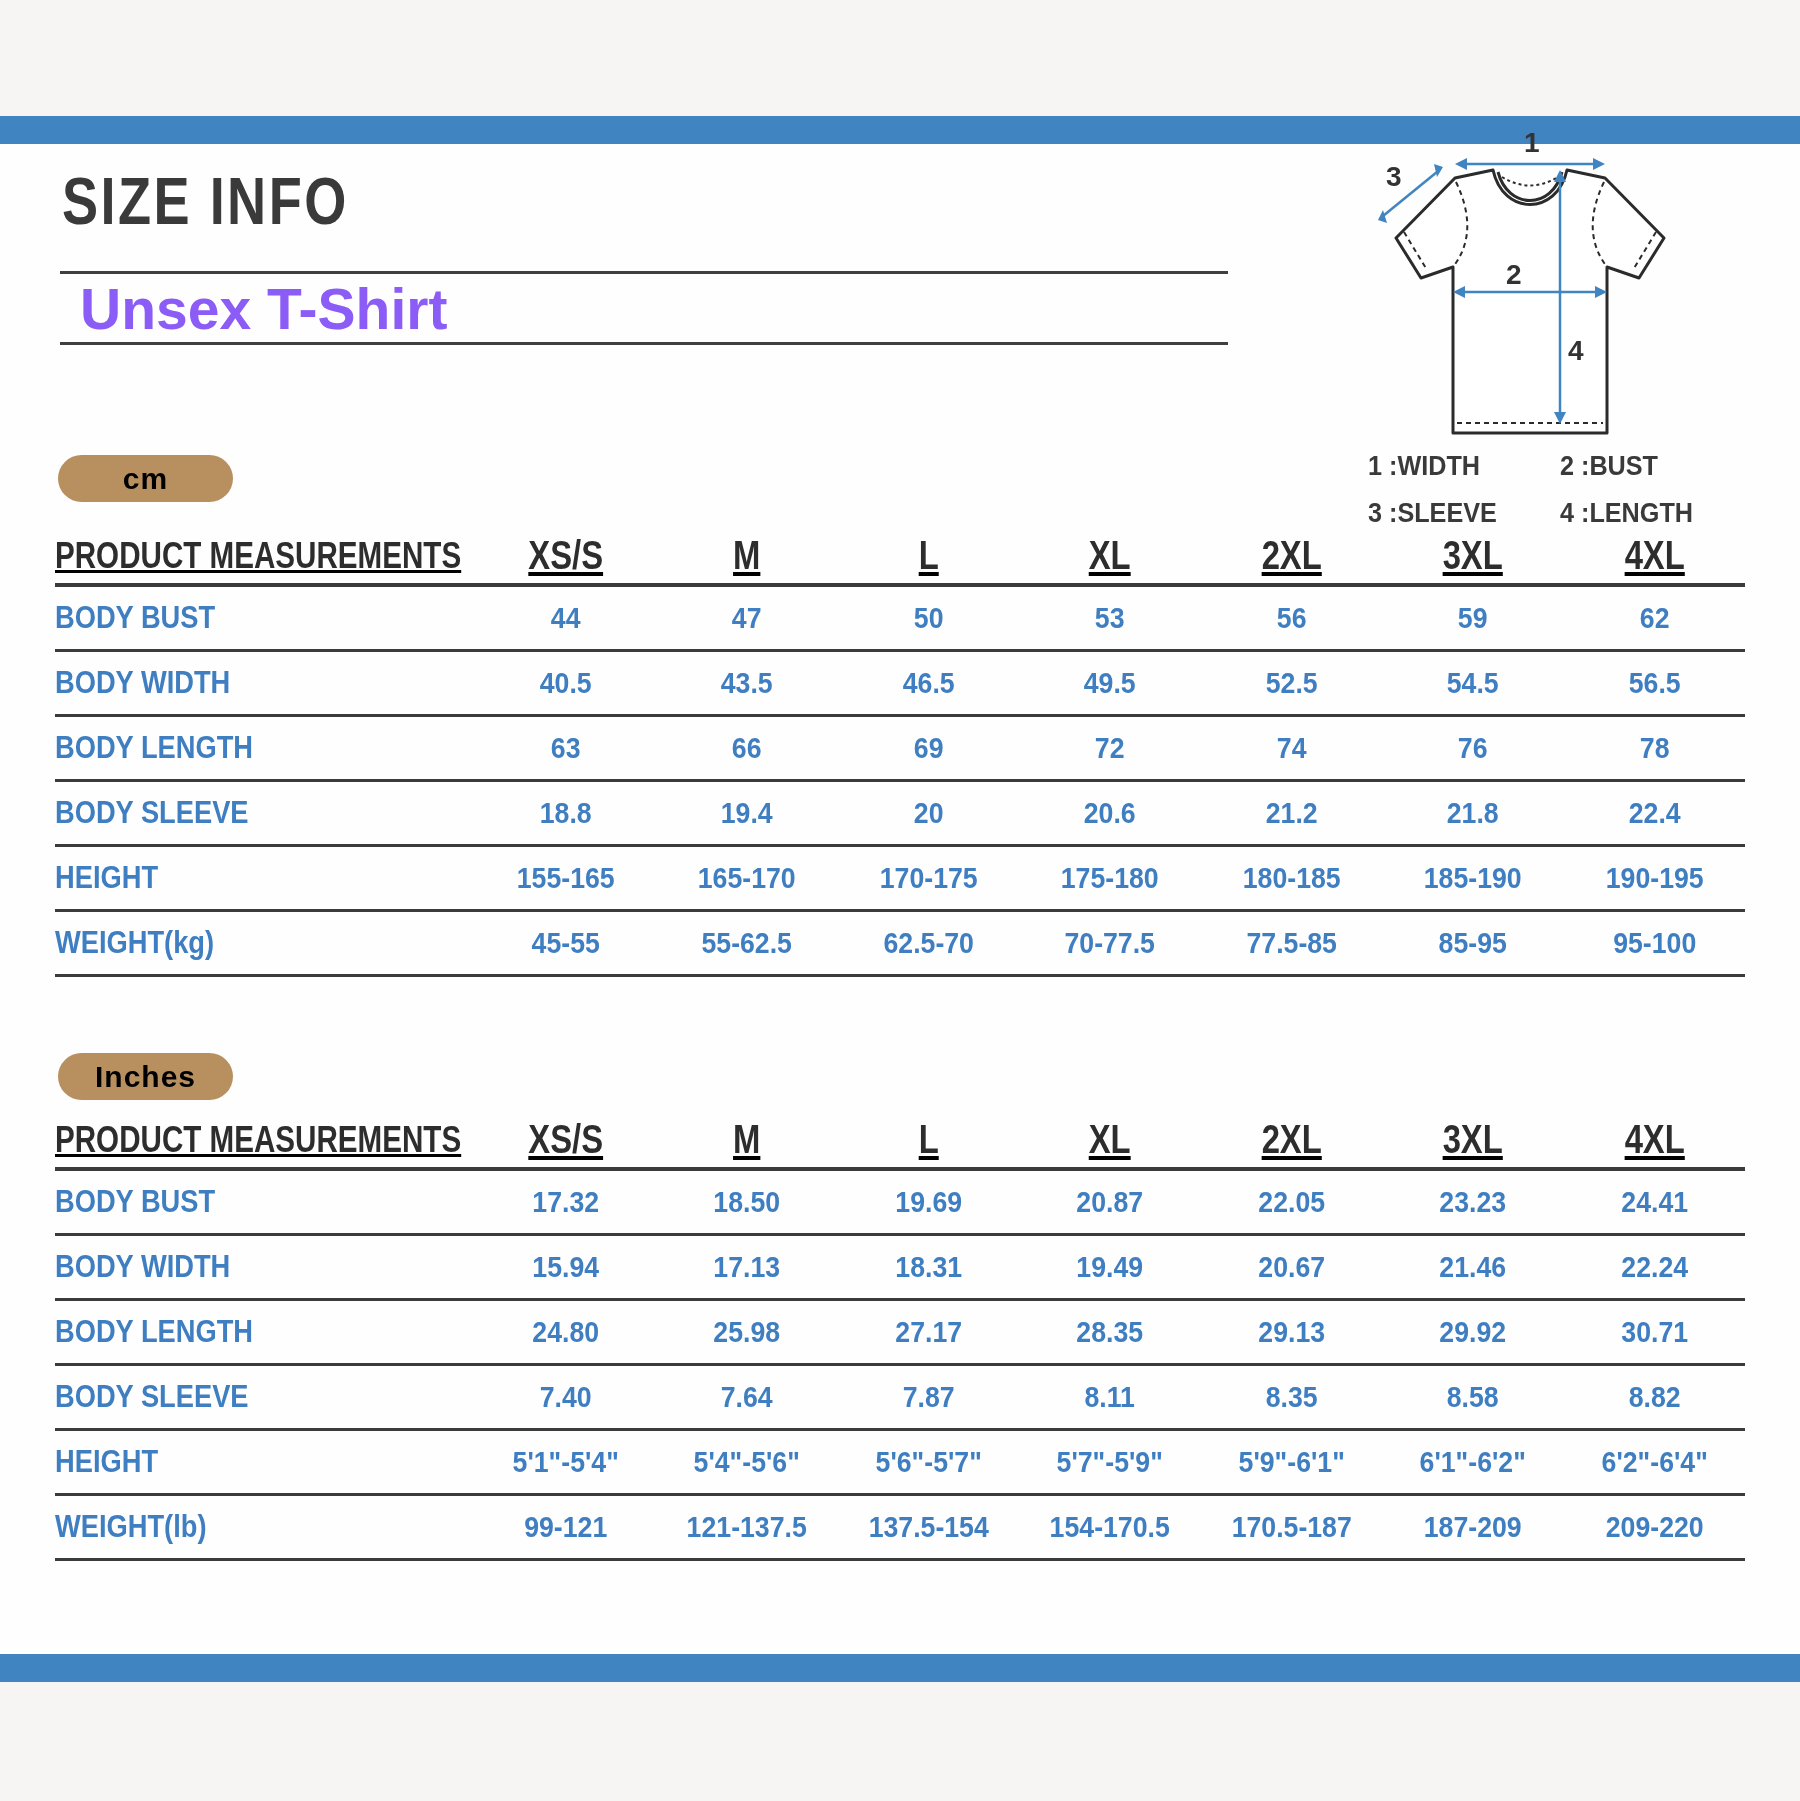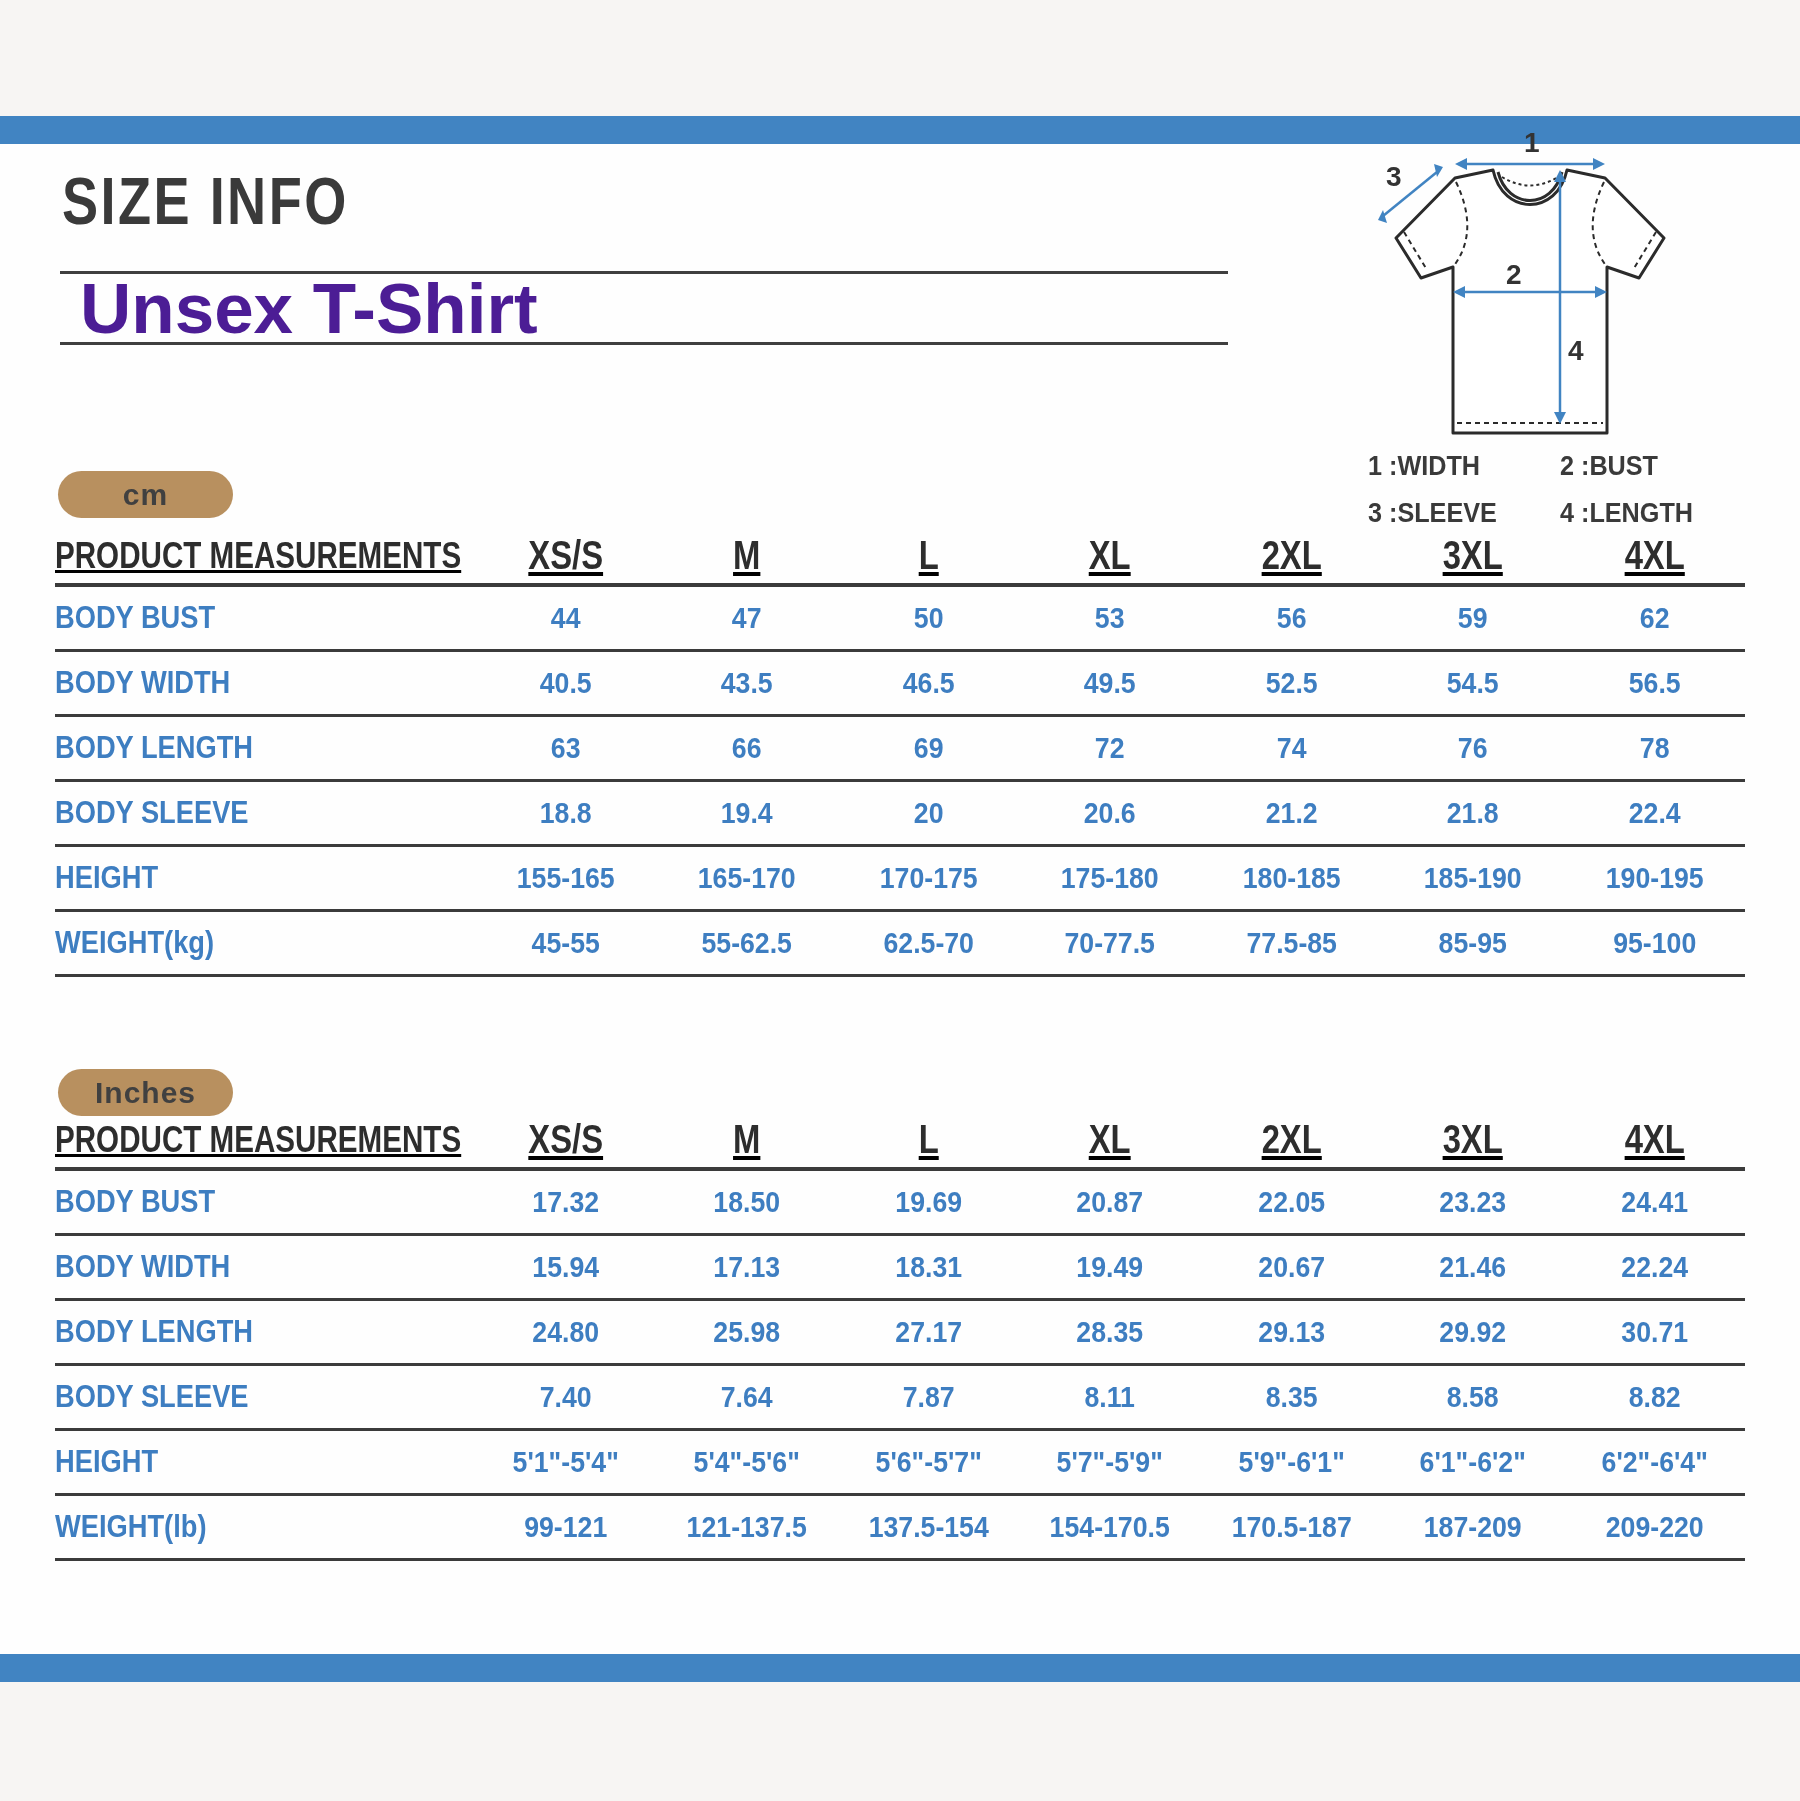--- a/index.html
+++ b/index.html
@@ -8,37 +8,37 @@
   .bar{position:absolute;left:0;width:1800px;height:28px;background:var(--bar-blue,#4184c2);}
   .bar-top{top:116px;}
   .bar-bottom{top:1654px;}
   .panel{position:absolute;left:0;top:144px;width:1800px;height:1510px;background:#fefefe;}
 
   .title{position:absolute;left:62px;top:168px;margin:0;font-size:66px;line-height:66px;
          font-weight:800;color:#3a3a3a;letter-spacing:3px;transform:scaleX(0.82);transform-origin:left center;}
   .rule{position:absolute;left:60px;width:1168px;height:3px;background:#3f3f3f;}
   .rule-top{top:271px;}
   .rule-bottom{top:342px;}
-  .subtitle{position:absolute;left:80px;top:280px;font-size:71px;line-height:58px;font-weight:700;color:#4c1d95;}
+  .subtitle{position:absolute;left:80px;top:280px;font-size:57px;line-height:58px;font-weight:700;color:#8b5cf6;}
 
   .diagram{position:absolute;left:1330px;top:120px;width:420px;height:410px;}
   .diagram svg{position:absolute;left:0;top:0;}
   .shirt{fill:#ffffff;stroke:#2b2b2b;stroke-width:3;stroke-linejoin:round;}
   .seam{fill:none;stroke:#2b2b2b;stroke-width:2;stroke-dasharray:5 4;}
   .stitch{fill:none;stroke:#2b2b2b;stroke-width:2;stroke-dasharray:3 3;}
   .arrow{stroke:var(--bar-blue,#4184c2);stroke-width:2.5;fill:none;}
   .ah{fill:var(--bar-blue,#4184c2);stroke:none;}
   .num{font-family:"Liberation Sans",sans-serif;font-size:28px;font-weight:700;fill:#333333;}
   .legend{position:absolute;left:38px;top:330px;width:380px;display:grid;
           grid-template-columns:192px 1fr;row-gap:15px;}
   .legend-item{font-size:28px;font-weight:700;color:#3a3a3a;transform:scaleX(0.9);transform-origin:left center;white-space:nowrap;}
 
   .badge{position:absolute;left:58px;width:175px;height:47px;border-radius:24px;
-         background:var(--badge-tan,#b8905f);color:#404040;font-size:30px;font-weight:700;
-         display:flex;align-items:center;justify-content:center;letter-spacing:1px;margin-top:16px;}
+         background:var(--badge-tan,#b8905f);color:#000000;font-size:30px;font-weight:700;
+         display:flex;align-items:center;justify-content:center;letter-spacing:1px;}
   .badge-cm{top:455px;}
   .badge-in{top:1053px;}
 
   .table{position:absolute;left:55px;width:1690px;}
   .table-cm{top:528px;}
   .table-in{top:1112px;}
   .t-head,.t-row{display:grid;grid-template-columns:420px repeat(7,1fr);align-items:center;}
   .t-head{height:55px;border-bottom:4px solid var(--line-dark,#3b3b3b);text-decoration:underline;}
   .t-row{height:62px;border-bottom:3px solid var(--line-dark,#3b3b3b);}
   .th{font-size:41px;font-weight:800;color:#2d2d2d;text-align:center;transform:scaleX(0.8);white-space:nowrap;}

